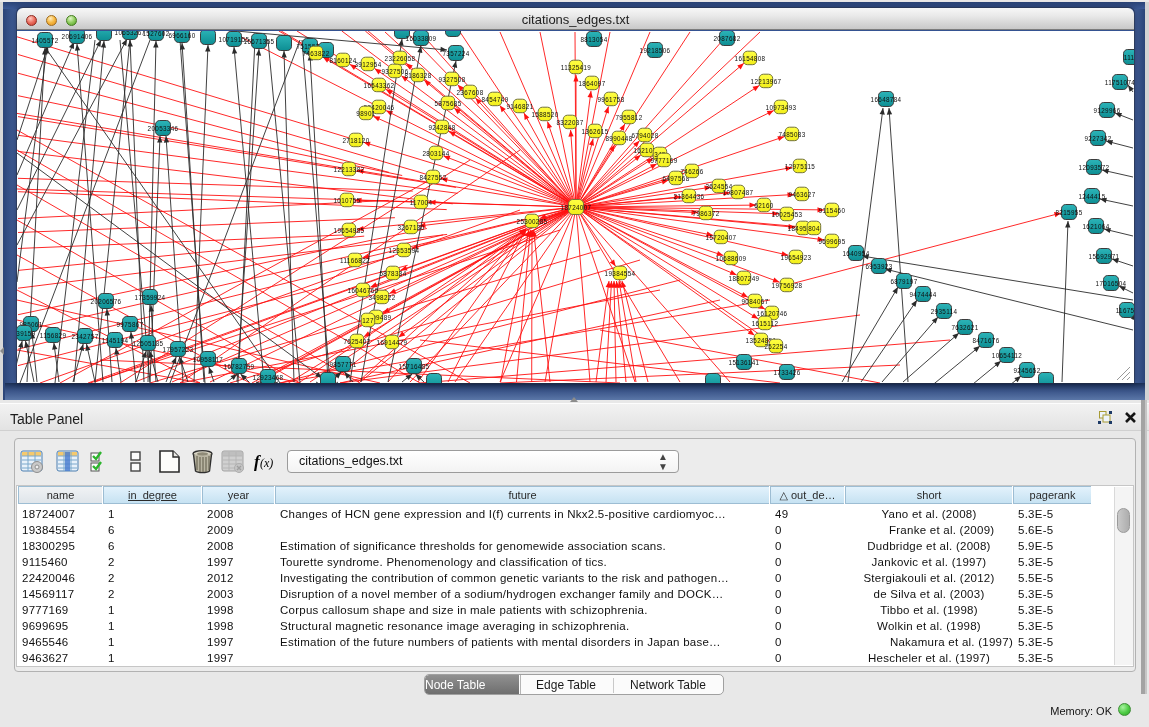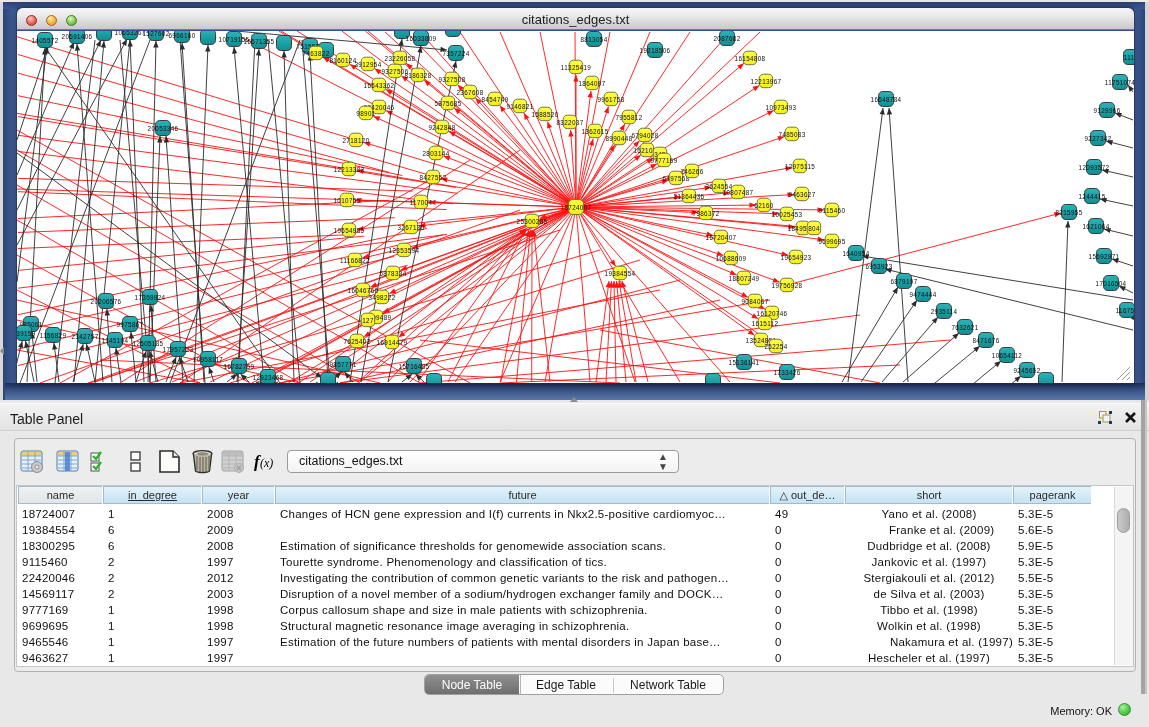--- a/index.html
+++ b/index.html
@@ -33,21 +33,21 @@
 #thead{position:absolute;left:0px;top:486px;height:19px}
 .hc{position:absolute;top:0;height:18px;background:linear-gradient(180deg,#e3f2fc,#c6e2f2);border:1px solid #9dbdd3;border-right:none;font-size:11px;color:#2a2a2a;text-align:center;line-height:17px}
 #tbl{position:absolute;left:16px;top:485px;width:1118px;height:182px;background:#fff;border:1px solid #c6c6c6}
 .row{position:absolute;left:0;height:16px;width:1110px;font-size:11.5px;color:#101010;letter-spacing:.25px}
 .row span{position:absolute;top:1px;white-space:nowrap}
 .ell{overflow:hidden}
 #vsb{position:absolute;left:1114px;top:487px;width:19px;height:178px;background:#f4f4f4;border-left:1px solid #d9d9d9}
 #vthumb{position:absolute;left:1117px;top:508px;width:13px;height:25px;background:linear-gradient(90deg,#c9c9c9,#adadad);border-radius:7px;border:1px solid #9a9a9a}
 
 #tabs{position:absolute;left:424px;top:674px;width:300px;height:21px;background:#fbfbfb;border:1px solid #a0a0a0;border-radius:5px;overflow:hidden}
-#tabsel{position:absolute;left:0px;top:0px;width:94px;height:21px;background:linear-gradient(#909090,#6b6b6b);border-radius:4px 0 0 4px;color:#fff;font-size:12px;text-align:center;line-height:20px}
+#tabsel{position:absolute;left:0px;top:0px;width:94px;height:21px;background:linear-gradient(#909090,#6b6b6b);border-radius:4px 0 0 4px;color:#fff;font-size:12px;text-align:left;line-height:20px}
 .tab{position:absolute;top:0px;font-size:12px;color:#1a1a1a;text-align:center;line-height:20px}
 #sep1{position:absolute;left:95px;top:0px;width:1px;height:21px;background:#b5b5b5}
 #sep2{position:absolute;left:188px;top:3px;width:1px;height:15px;background:#c9c9c9}
 #mem{position:absolute;right:37px;top:705px;font-size:11px;color:#111}
 #memdot{position:absolute;right:18px;top:703px;width:13px;height:13px;border-radius:50%;background:radial-gradient(circle at 35% 30%,#a8f3a0,#4ecb44 55%,#2da326);border:1px solid #3e8f36}
 #splitarr{position:absolute;left:570px;top:397px;width:0;height:0;border-left:4px solid transparent;border-right:4px solid transparent;border-bottom:5px solid #8d8d8d}
 
 .ic{position:absolute;top:49px}
 </style></head>
 <body>

